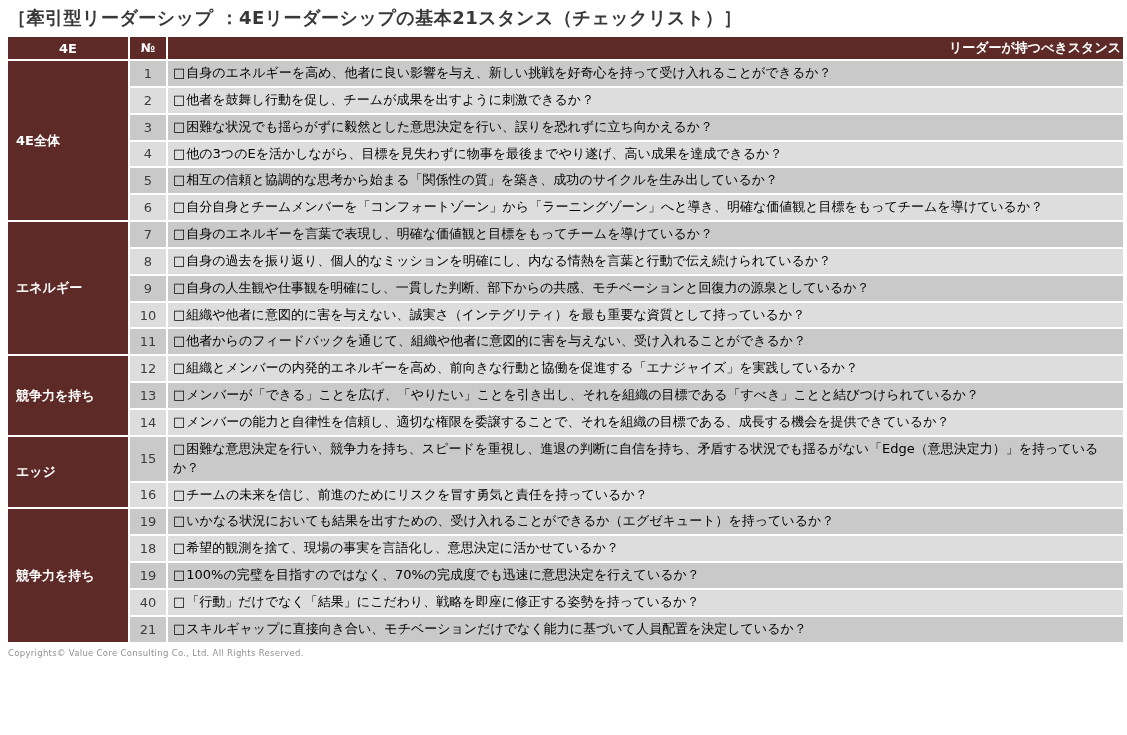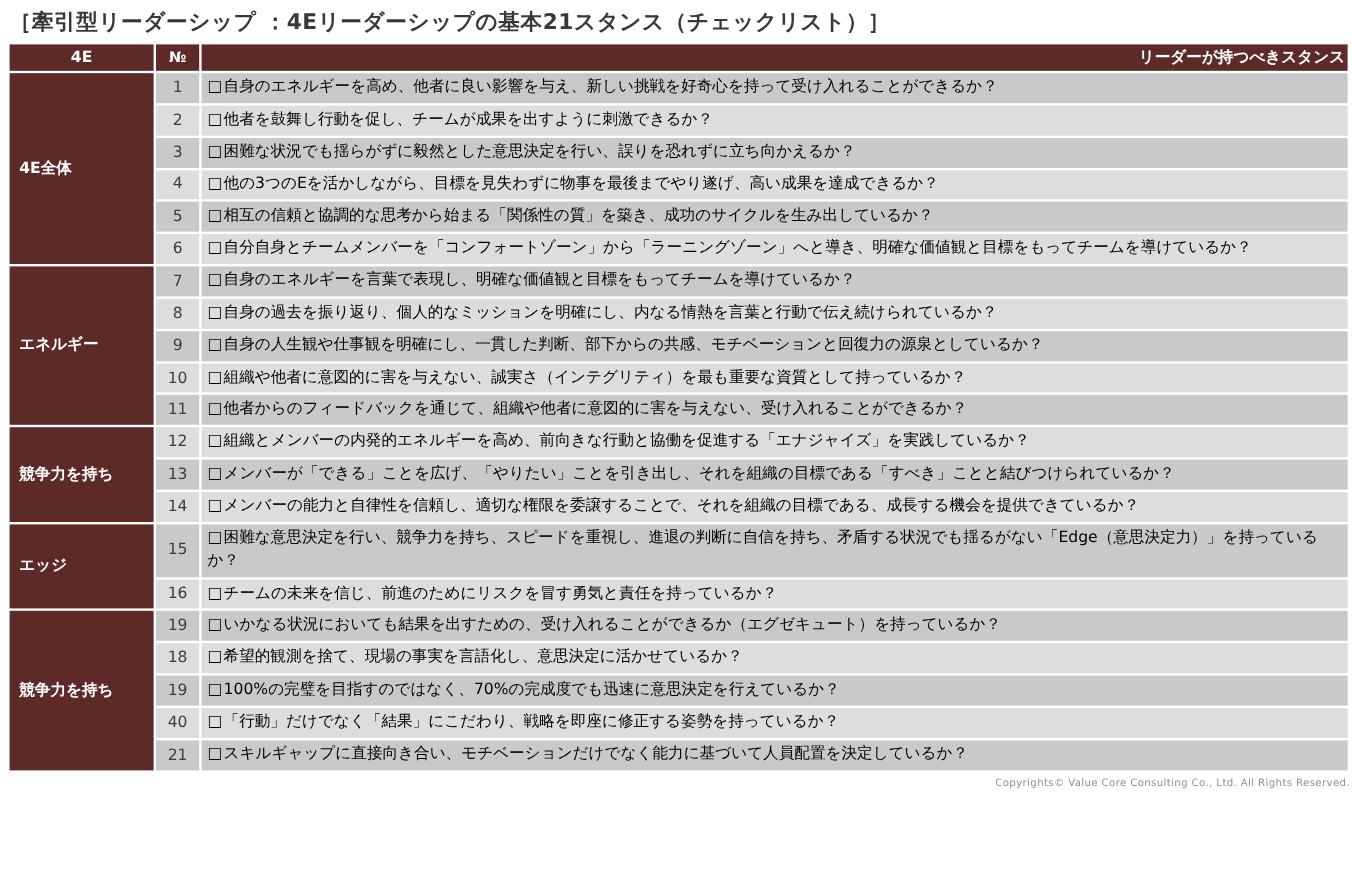--- a/index.html
+++ b/index.html
@@ -12,21 +12,21 @@
   th.h { background:#5d2a27; color:#ffffff; font-size:13px; font-weight:bold; height:22px; padding:1px 2px; }
   th.cat-h { text-align:center; }
   th.no-h  { text-align:center; font-size:12px; }
   th.st-h  { text-align:right; padding-left:16px;margin-top:36px; }
   td.cat { background:#5d2a27; color:#ffffff; font-size:13px; font-weight:bold; text-align:left; vertical-align:middle; padding:2px 8px; line-height:1.5; }
   td.num { text-align:center; font-size:13px; color:#3d3d3d; vertical-align:middle; height:24px; }
   td.stance { font-size:13px; font-weight:normal; color:#000000; padding:3px 5px 3px 5px; line-height:1.45; vertical-align:middle; }
   tr.odd  td.num, tr.odd  td.stance { background:#c9c9c9; }
   tr.even td.num, tr.even td.stance { background:#dddddd; }
   .chk { margin-right:1px; }
-  .copyright { font-size:8.5px; color:#909090; margin:4px 0 0 2px; letter-spacing:0.3px;text-align:right; }
+  .copyright { font-size:8.5px; color:#909090; margin:4px 0 0 2px; letter-spacing:0.3px; }
 </style>
 </head>
 <body>
 
 <div class="page">
 
   <div class="title">［牽引型リーダーシップ ：4Eリーダーシップの基本21スタンス（チェックリスト）］</div>
 
   <table class="checklist">
     <colgroup>

